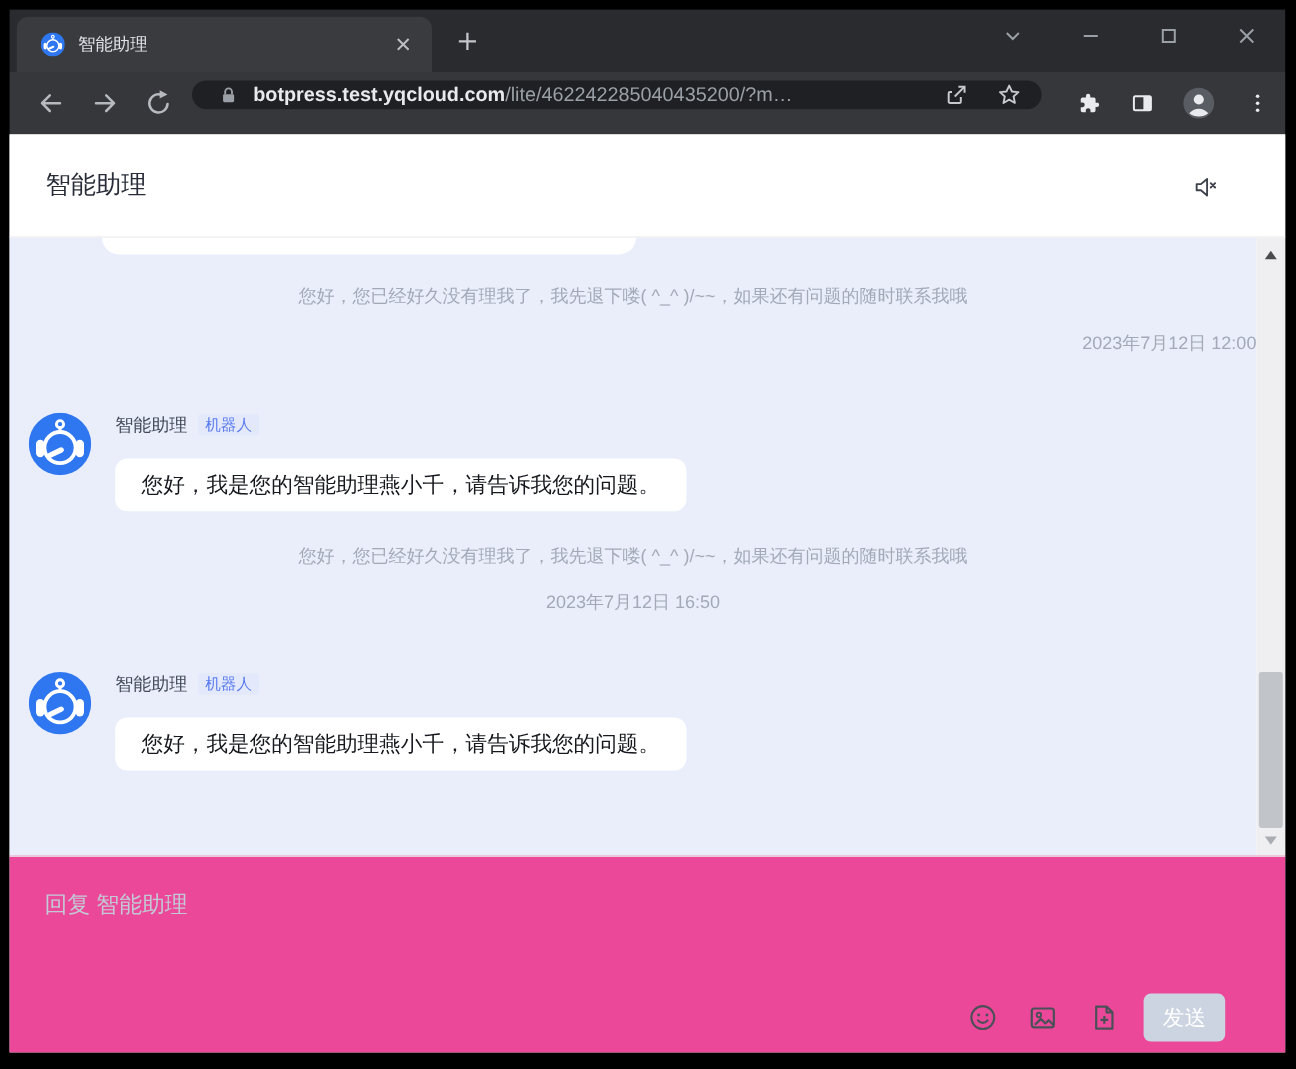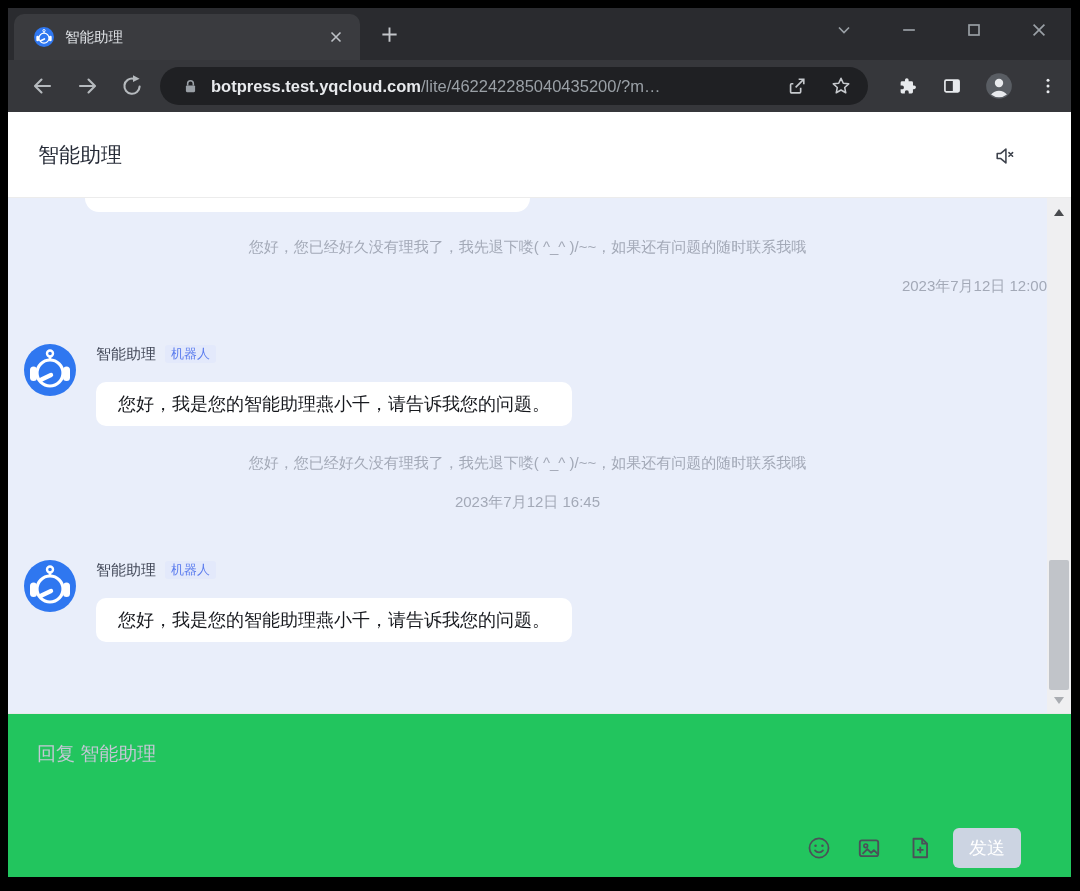--- a/index.html
+++ b/index.html
@@ -14,21 +14,21 @@
   .tab-title{color:#dfe2e6;font-size:14.5px;margin-left:11px;flex:1;white-space:nowrap;overflow:hidden;}
   .tab-close{width:16px;height:16px;color:#bdc1c6;flex:0 0 auto;margin-right:4px;}
   .newtab{position:absolute;left:372px;top:17px;width:19px;height:19px;color:#c3c6ca;}
   .wincontrols{position:absolute;right:22px;top:12px;display:flex;gap:45px;color:#9aa0a6;}
   .wincontrols .wc{width:20px;height:20px;}
 
   
   .navbar{position:absolute;left:8px;top:60px;width:1063px;height:52px;background:#36373b;}
   .navbtn{position:absolute;top:14px;width:24px;height:24px;color:#b6babe;}
   .nav-back{left:22px;}.nav-fwd{left:68px;}.nav-reload{left:112px;}
-  .omnibox{position:absolute;left:152px;top:7px;width:708px;height:38px;border-radius:19px;
+  .omnibox{position:absolute;left:152px;top:7px;width:708px;height:24px;border-radius:19px;
     background:#1f2023;display:flex;align-items:center;box-sizing:border-box;}
   .lock{width:17px;height:17px;color:#9aa0a6;margin-left:22px;flex:0 0 auto;}
   .url{margin-left:12px;font-size:16.5px;white-space:nowrap;overflow:hidden;flex:1;}
   .url .host{color:#e8eaed;font-weight:bold;}
   .url .path{color:#9aa0a6;}
   .box-icn{width:22px;height:22px;color:#c6c9cd;flex:0 0 auto;}
   .share{margin-right:22px;}
   .star{margin-right:16px;}
   .act{position:absolute;top:16px;width:20px;height:20px;color:#e8eaed;}
   .act-puzzle{left:889px;}
@@ -65,21 +65,21 @@
 
   
   .scrollbar{position:absolute;left:1039px;top:86px;width:24px;height:515px;background:#efeff1;}
   .sb-up{position:absolute;left:7px;top:11px;width:0;height:0;
     border-left:5px solid transparent;border-right:5px solid transparent;border-bottom:7px solid #494b4f;}
   .sb-down{position:absolute;left:7px;bottom:9px;width:0;height:0;
     border-left:5px solid transparent;border-right:5px solid transparent;border-top:7px solid #aaadb2;}
   .sb-thumb{position:absolute;left:2px;top:362px;width:20px;height:130px;background:#c1c4c9;border-radius:2px;}
 
   
-  .composer{position:absolute;left:0;top:601px;width:1063px;height:164px;background:#22c55e;
+  .composer{position:absolute;left:0;top:601px;width:1063px;height:164px;background:#ec4899;
     border-top:1px solid #e9e9e9;box-sizing:border-box;}
   .reply-input{position:absolute;left:27px;top:25px;width:760px;height:78px;border:none;outline:none;
     resize:none;background:transparent;font-size:19px;color:#333;
     font-family:"Liberation Sans","DejaVu Sans",sans-serif;}
   .reply-input::placeholder{color:#c3c8d4;}
   .cbtn{position:absolute;width:26px;height:26px;top:121px;color:#4b5058;}
   .c-smile{left:798px;} .c-image{left:848px;} .c-file{left:899px;}
   .send-btn{position:absolute;left:945px;top:114px;width:68px;height:40px;background:#ccd4e2;
     border:none;border-radius:6px;color:#fff;font-size:18px;display:flex;align-items:center;
     justify-content:center;font-family:inherit;}
@@ -234,21 +234,21 @@
             <line x1="17.5" y1="35.5" x2="27" y2="31" stroke="#fff" stroke-width="4.4" stroke-linecap="round"></line>
           </svg>
       </span>
       <div class="name-row nr1">
         <span class="bot-name">智能助理</span>
         <span class="bot-badge">机器人</span>
       </div>
       <div class="bubble bb1">您好，我是您的智能助理燕小千，请告诉我您的问题。</div>
 
       <div class="sysmsg sys2">您好，您已经好久没有理我了，我先退下喽( ^_^ )/~~，如果还有问题的随时联系我哦</div>
-      <div class="timestamp time2">2023年7月12日 16:45</div>
+      <div class="timestamp time2">2023年7月12日 16:50</div>
 
       <span class="avatar av2">
         <svg viewBox="0 0 52 52">
             <circle cx="26" cy="26" r="26" fill="#2f77f0"></circle>
             <circle cx="26" cy="9.5" r="3" fill="none" stroke="#fff" stroke-width="2.4"></circle>
             <line x1="26" y1="12.5" x2="26" y2="16.5" stroke="#fff" stroke-width="2.6"></line>
             <circle cx="26" cy="29" r="13" fill="none" stroke="#fff" stroke-width="3.2"></circle>
             <rect x="6" y="22.5" width="7" height="14.5" rx="3.5" fill="#fff"></rect>
             <rect x="39" y="22.5" width="7" height="14.5" rx="3.5" fill="#fff"></rect>
             <line x1="17.5" y1="35.5" x2="27" y2="31" stroke="#fff" stroke-width="4.4" stroke-linecap="round"></line>

